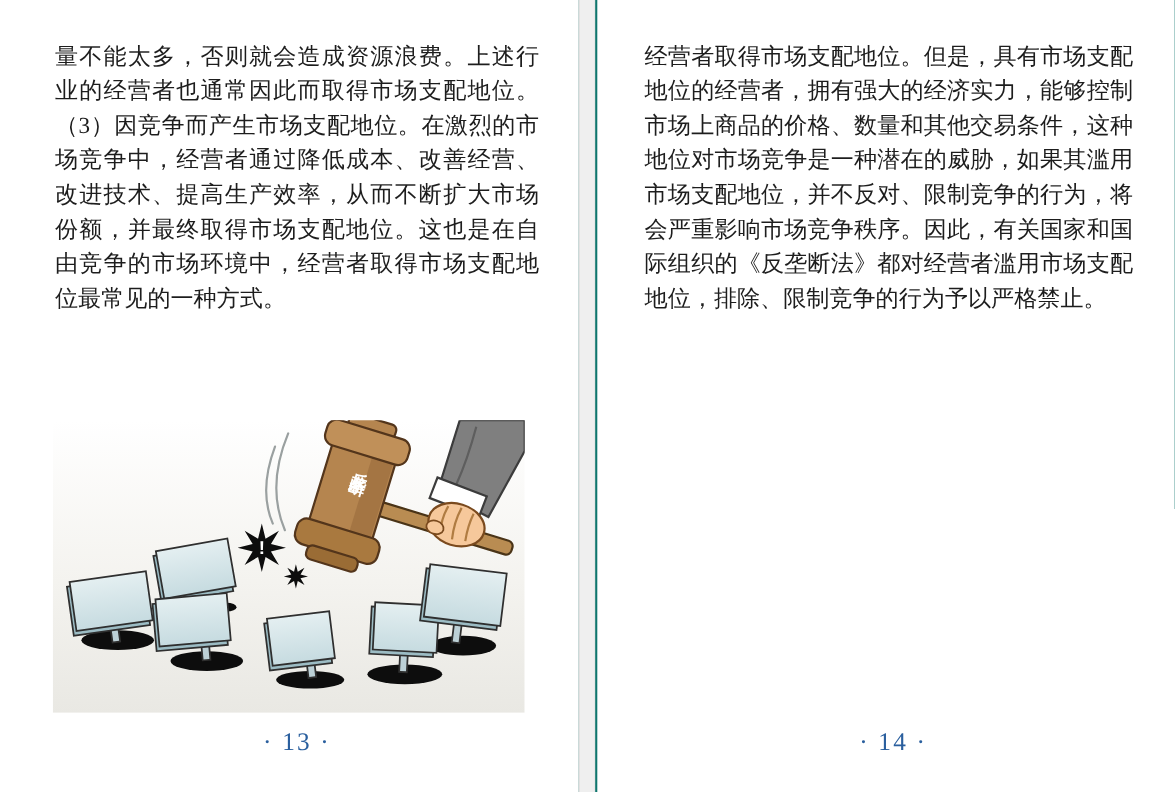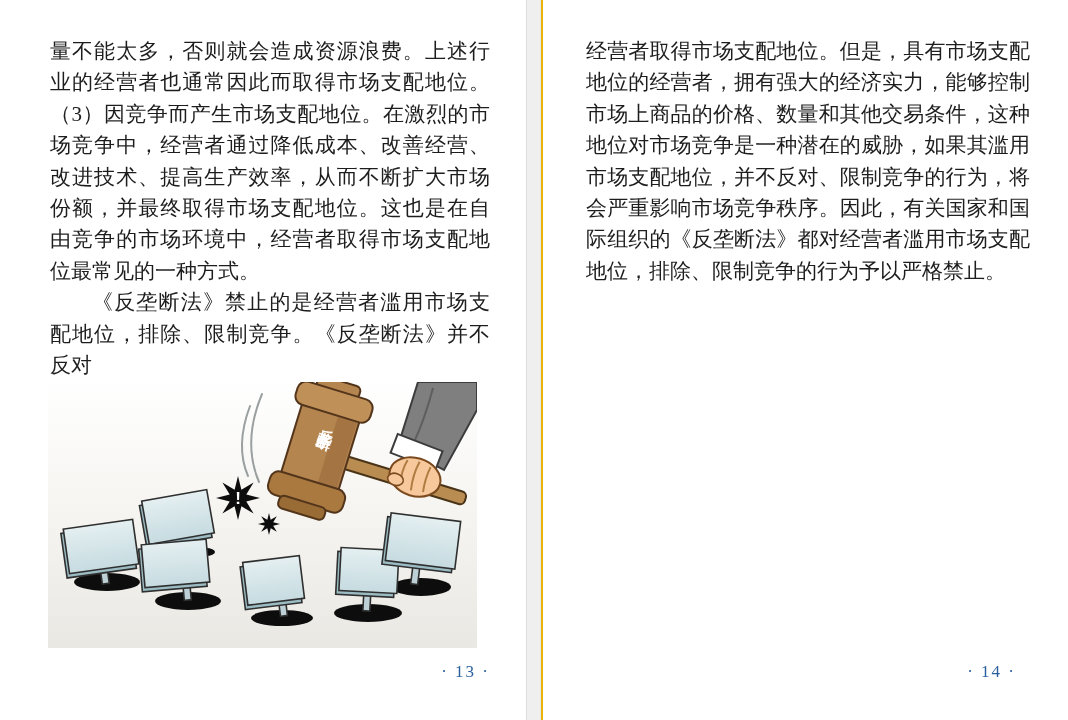--- a/index.html
+++ b/index.html
@@ -1,64 +1,63 @@
 <!DOCTYPE html>
 <html><head>
 <meta charset="utf-8">
 <style>
   html,body { margin:0; padding:0; }
   body {
     width:1068px; height:720px; background:#ffffff;
     font-family:"Liberation Serif","DejaVu Serif",serif;
   }
-  .spread { position:relative; width:1068px; height:720px; background:#eab308; overflow:hidden; }
+  .spread { position:relative; width:1068px; height:720px; background:#0f766e; overflow:hidden; }
   .gutter {
     position:absolute; left:526px; top:0; width:15px; height:720px;
     background:#efefef; border-left:1px solid #dcdcdc; border-right:1px solid #e7e7e7;
     box-sizing:border-box;
   }
   .page { position:absolute; top:0; height:720px; background:#ffffff; }
   .page-left  { left:0;    width:526px; }
   .page-right { left:543px; width:525px; }
   .text-block {
     position:absolute; top:36px;
     font-size:21px; line-height:31.4px; color:#1d1d1d;
     text-align:justify; text-justify:inter-character;
   }
   .page-left  .text-block { left:50px; width:440px; }
   .page-right .text-block { left:43px; width:444px; }
   .text-block p { margin:0; padding:0; }
   .text-block p.indent { text-indent:2em; }
   .pagenum {
-    position:absolute; top:662px; text-align:right;
-    color:#2a5f9e; font-size:17px; letter-spacing:2px;
+    position:absolute; top:662px; text-align:center;
+    color:#2a5f9e; font-size:23px; letter-spacing:2px;
   }
   .page-left  .pagenum { left:50px; width:440px; }
-  .page-right .pagenum { left:29px; width:444px; }
+  .page-right .pagenum { left:47px; width:444px; }
   .illustration { position:absolute; left:48px; top:382px; width:429px; height:266px; }
   .illustration svg { display:block; width:429px; height:266px; }
   .gavel-label {
     writing-mode:vertical-rl; text-orientation:upright;
     font-size:15px; font-weight:bold; fill:#ffffff; letter-spacing:3px;
     font-family:"Liberation Serif","DejaVu Serif",serif;
   }
   .star-excl {
     font-size:17px; font-weight:bold; fill:#ffffff; text-anchor:middle;
     font-family:"Liberation Sans","DejaVu Sans",sans-serif;
   }
 </style>
 </head>
 <body>
 
 <div class="spread">
 
   <div class="page page-left">
     <div class="text-block">
       <p>量不能太多，否则就会造成资源浪费。上述行业的经营者也通常因此而取得市场支配地位。（3）因竞争而产生市场支配地位。在激烈的市场竞争中，经营者通过降低成本、改善经营、改进技术、提高生产效率，从而不断扩大市场份额，并最终取得市场支配地位。这也是在自由竞争的市场环境中，经营者取得市场支配地位最常见的一种方式。</p>
-      <p class="indent">《反垄断法》禁止的是经营者滥用市场支配地位，排除、限制竞争。《反垄断法》并不反对</p>
     </div>
 
     <div class="illustration">
       <svg viewBox="0 0 429 266" xmlns="http://www.w3.org/2000/svg">
         <defs>
           <linearGradient id="bgGrad" x1="0" y1="0" x2="0" y2="1">
             <stop offset="0" stop-color="#ffffff"></stop>
             <stop offset="0.55" stop-color="#f4f3ef"></stop>
             <stop offset="1" stop-color="#e9e8e3"></stop>
           </linearGradient>

